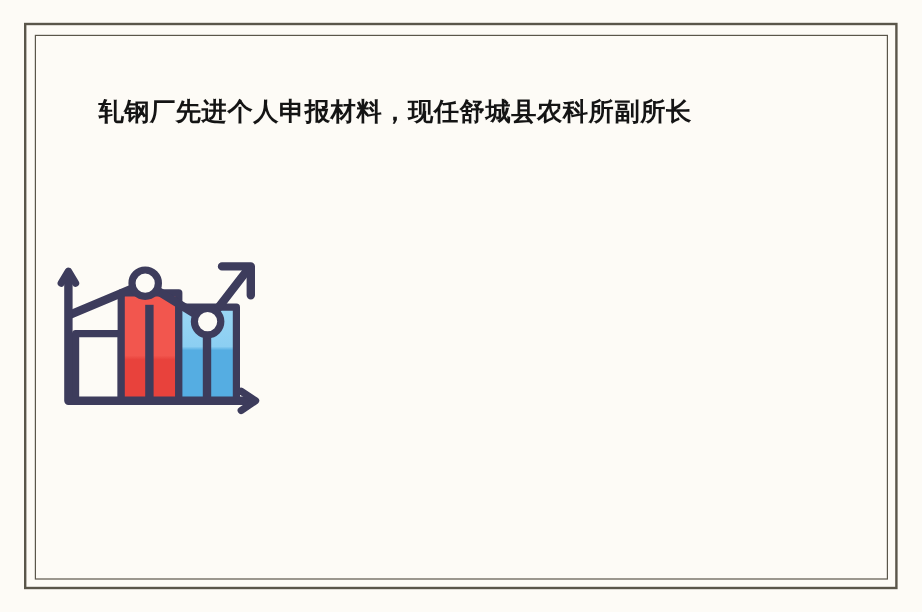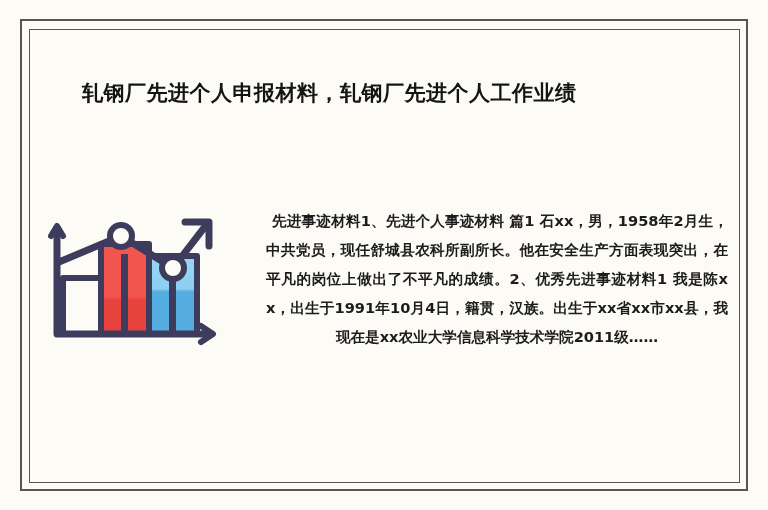--- a/index.html
+++ b/index.html
@@ -75,21 +75,21 @@
   }
 </style>
 </head>
 <body>
 
 <div class="page">
 
   <div class="frame-outer"></div>
   <div class="frame-inner"></div>
 
-  <div class="title">轧钢厂先进个人申报材料，轧钢厂先进个人工作业绩</div>
+  <div class="title">轧钢厂先进个人申报材料，现任舒城县农科所副所长</div>
 
   <div class="illustration">
     <svg width="180" height="140" viewBox="0 0 180 140" xmlns="http://www.w3.org/2000/svg">
       <defs>
         <linearGradient id="gRed" x1="0" y1="0" x2="0" y2="1">
           <stop offset="0%" stop-color="#f2564e"></stop>
           <stop offset="58%" stop-color="#f2564e"></stop>
           <stop offset="62%" stop-color="#e8423c"></stop>
           <stop offset="100%" stop-color="#e8423c"></stop>
         </linearGradient>
@@ -124,15 +124,14 @@
       <circle cx="128" cy="60" r="11" fill="#fdfbf6" stroke="#3d3c5c" stroke-width="6"></circle>
 
       <g>
         <polyline points="12,20 12,126 166,126" fill="none" stroke="#3d3c5c" stroke-width="7" stroke-linecap="round" stroke-linejoin="round"></polyline>
         <polyline points="6,28 12,18 18,28" fill="none" stroke="#3d3c5c" stroke-width="6" stroke-linecap="round" stroke-linejoin="round"></polyline>
         <polyline points="156,118 168,126 156,134" fill="none" stroke="#3d3c5c" stroke-width="6" stroke-linecap="round" stroke-linejoin="round"></polyline>
       </g>
     </svg>
   </div>
 
-  <div class="body-text">先进事迹材料1、先进个人事迹材料 篇1 石xx，男，1958年2月生，中共党员，现任舒城县农科所副所长。他在安全生产方面表现突出，在平凡的岗位上做出了不平凡的成绩。2、优秀先进事迹材料1 我是陈xx，出生于1991年10月4日，籍贯，汉族。出生于xx省xx市xx县，我现在是xx农业大学信息科学技术学院2011级……</div>
 
 </div>
 
 </body></html>

